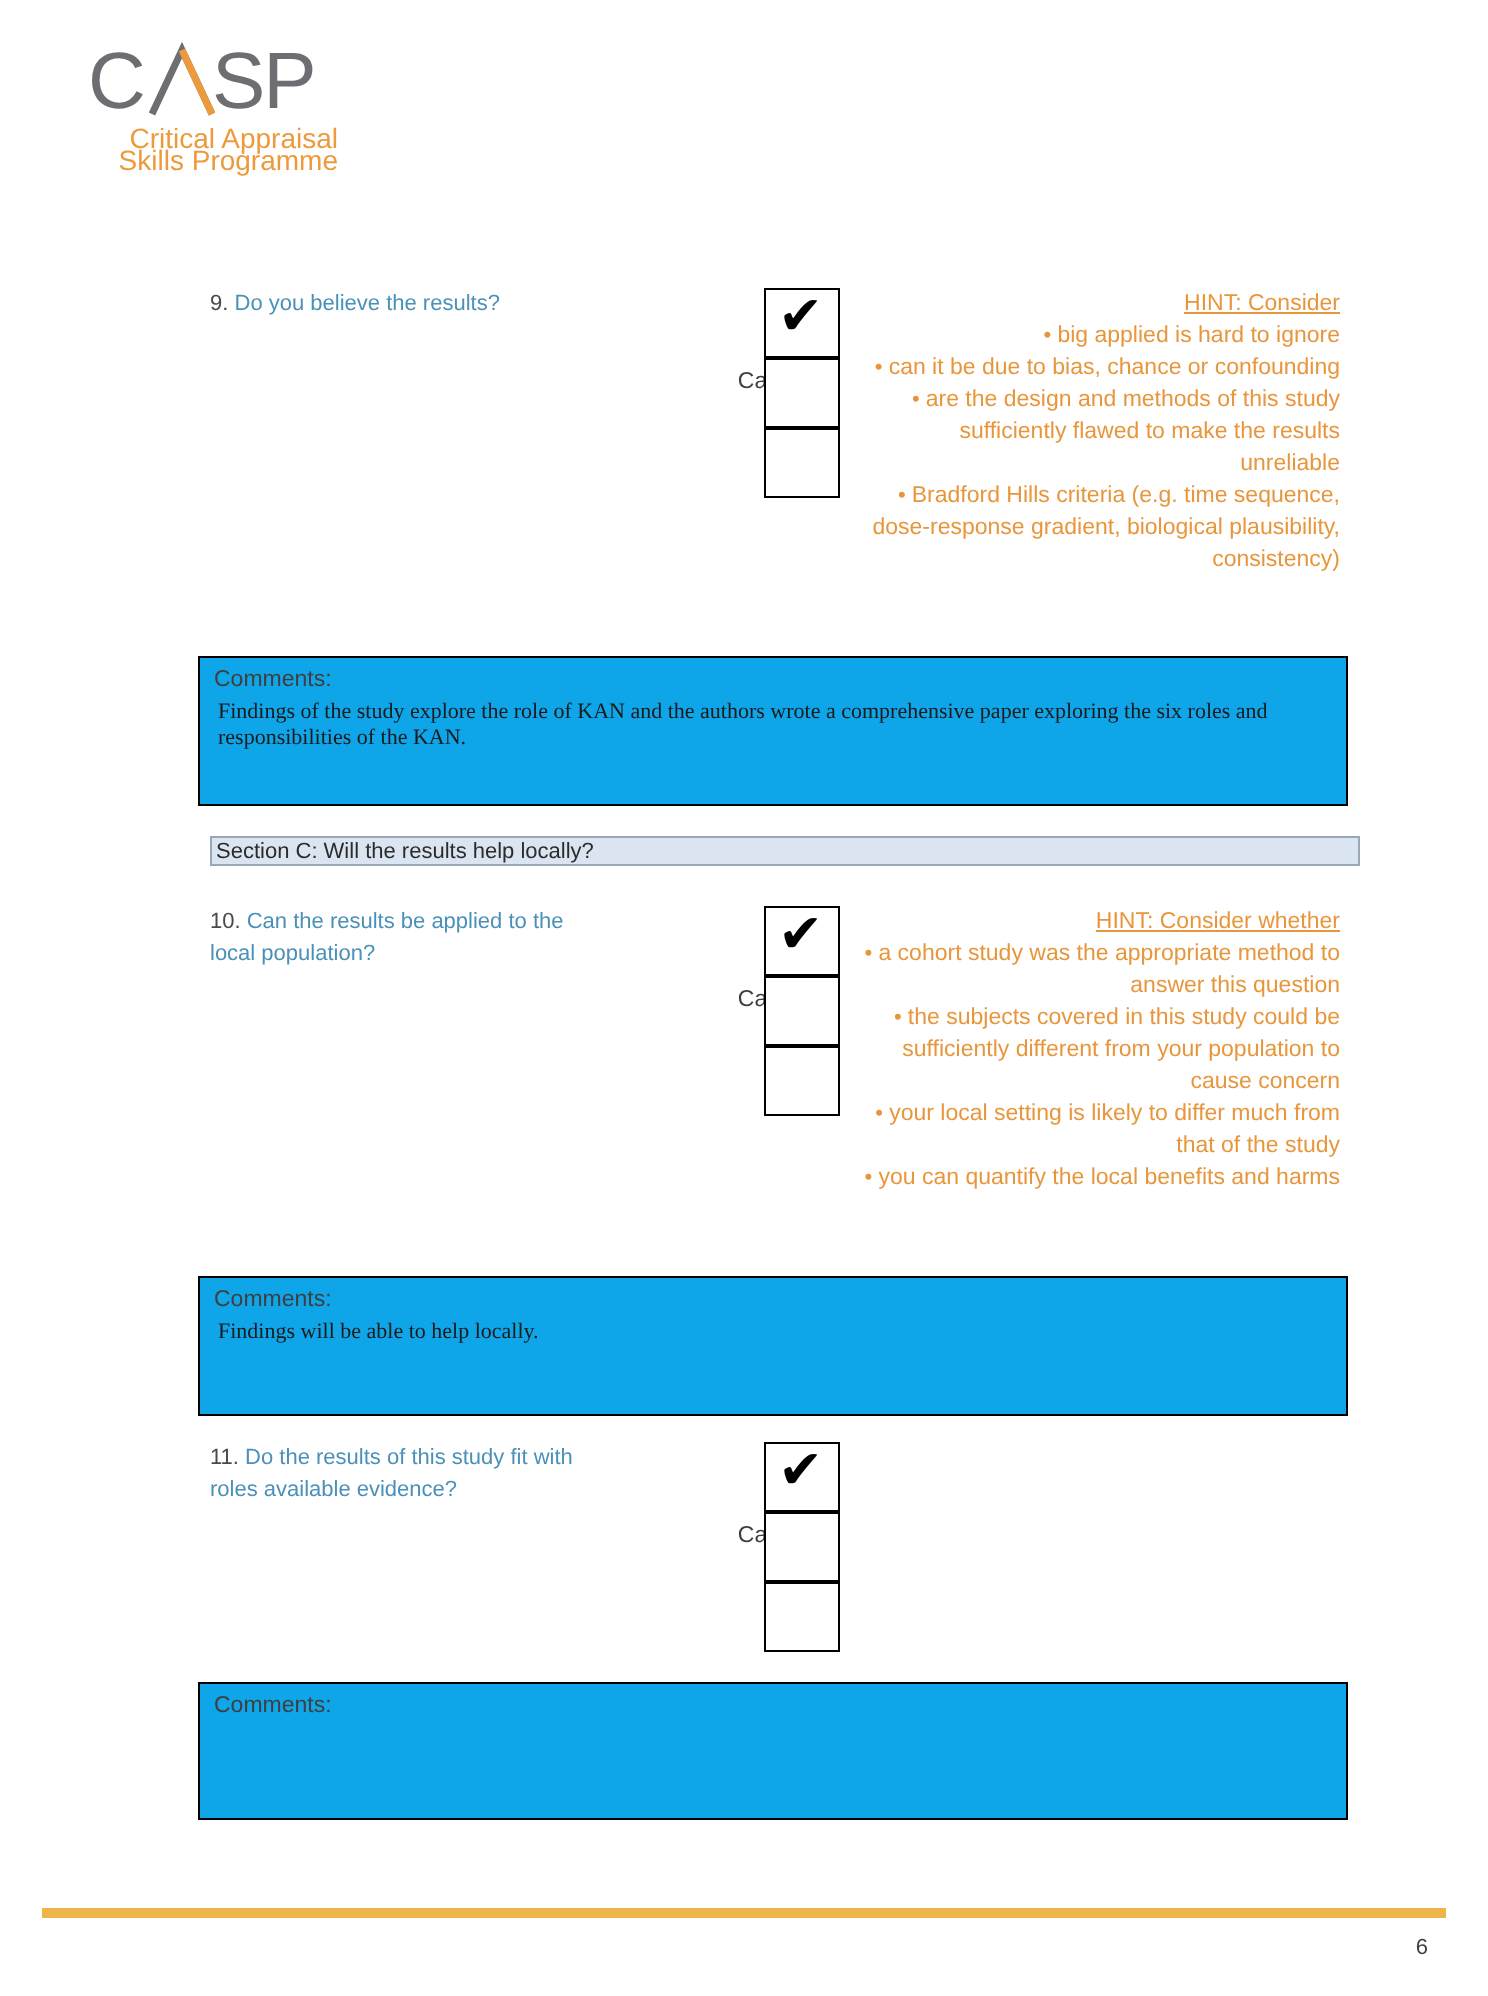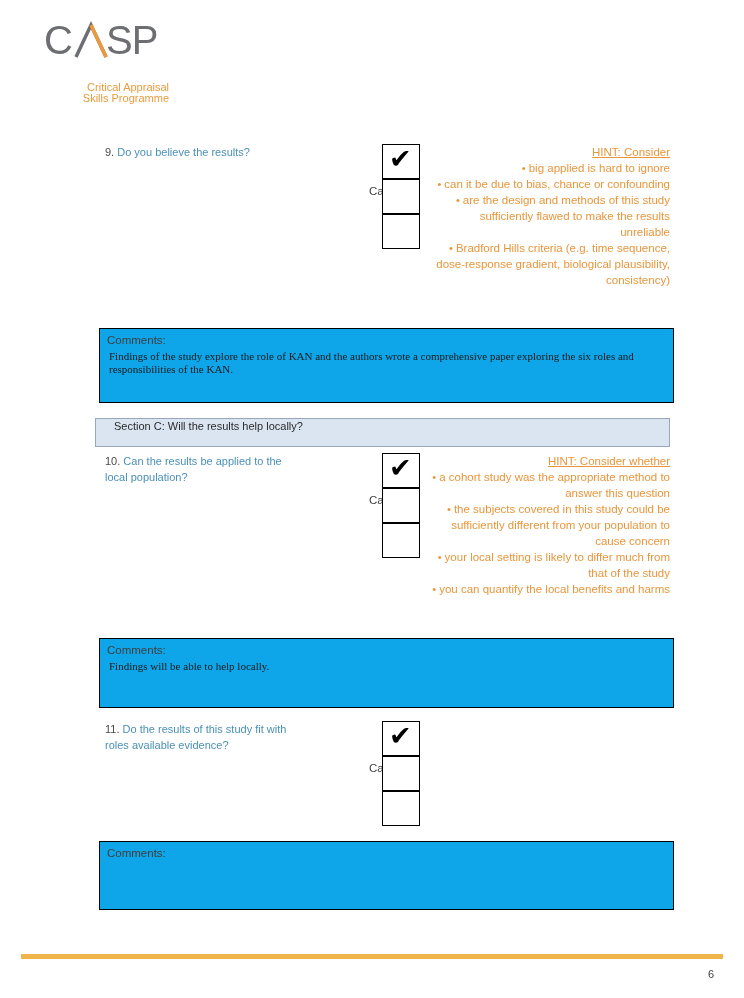--- a/index.html
+++ b/index.html
@@ -28,24 +28,24 @@
     top: 20px;
     width: 200px;
   }
   .logo-word {
     position: relative;
     height: 44px;
     width: 125px;
   }
   .logo-svg { display: block; }
   .logo-sub {
-    margin-top: 18px;
+    margin-top: 0;
     width: 125px;
     text-align: right;
-    font-size: 11px;
+    font-size: 14px;
     line-height: 11px;
     color: #ed9a3d;
     font-family: "Liberation Sans", sans-serif;
   }
 
   
   .qblock {
     position: absolute;
     left: 0;
     width: 744px;
@@ -143,29 +143,29 @@
     font-size: 11px;
     line-height: 13px;
     color: #1a1a1a;
     padding: 4px 9px 0 9px;
     font-family: Liberation Serif, serif;
   }
 
   
   .section-bar {
     position: absolute;
-    left: 95px;
+    left: 105px;
     width: 575px;
-    height: 29px;
+    height: 15px;
     background: #dbe5f1;
     border: 1px solid #9aa7bb;
     box-sizing: border-box;
     font-size: 11px;
     color: #2b2b2b;
-    padding-left: 18px;
+    padding-left: 2px;
     line-height: 15px;
     font-family: "Liberation Sans", sans-serif;
   }
 
   
   .footer-rule {
     position: absolute;
     left: 21px;
     top: 954px;
     width: 702px;

